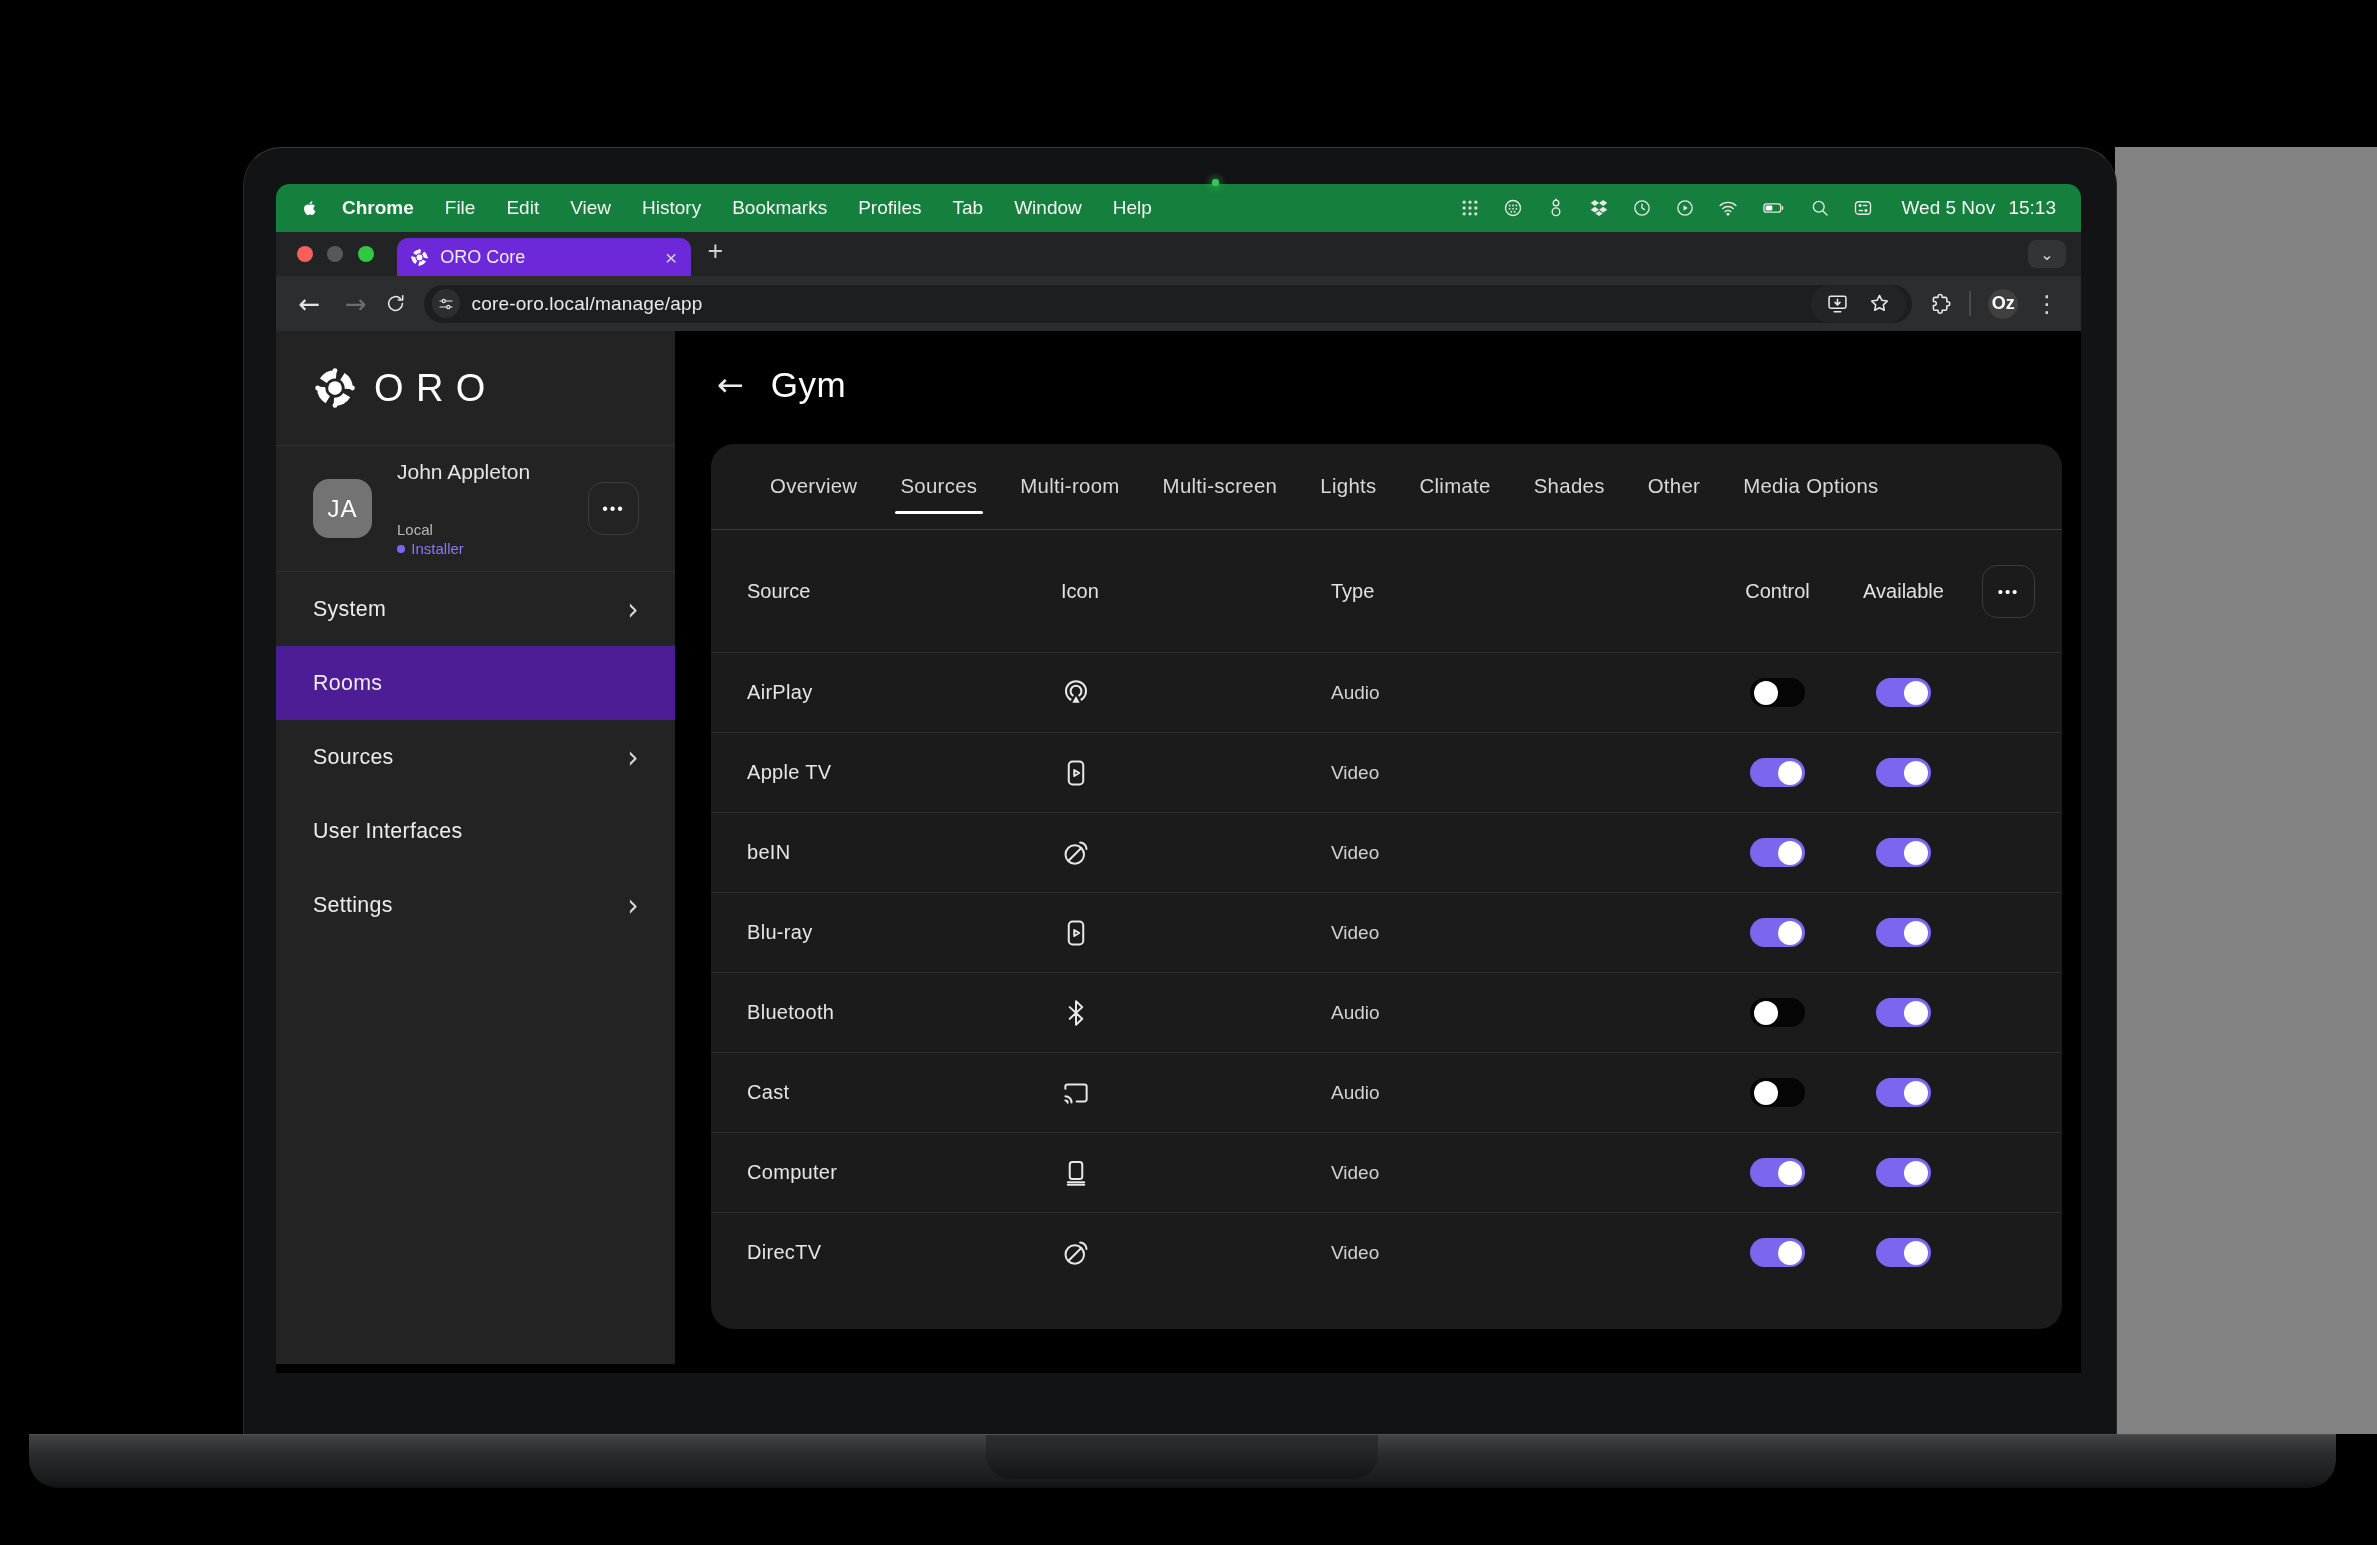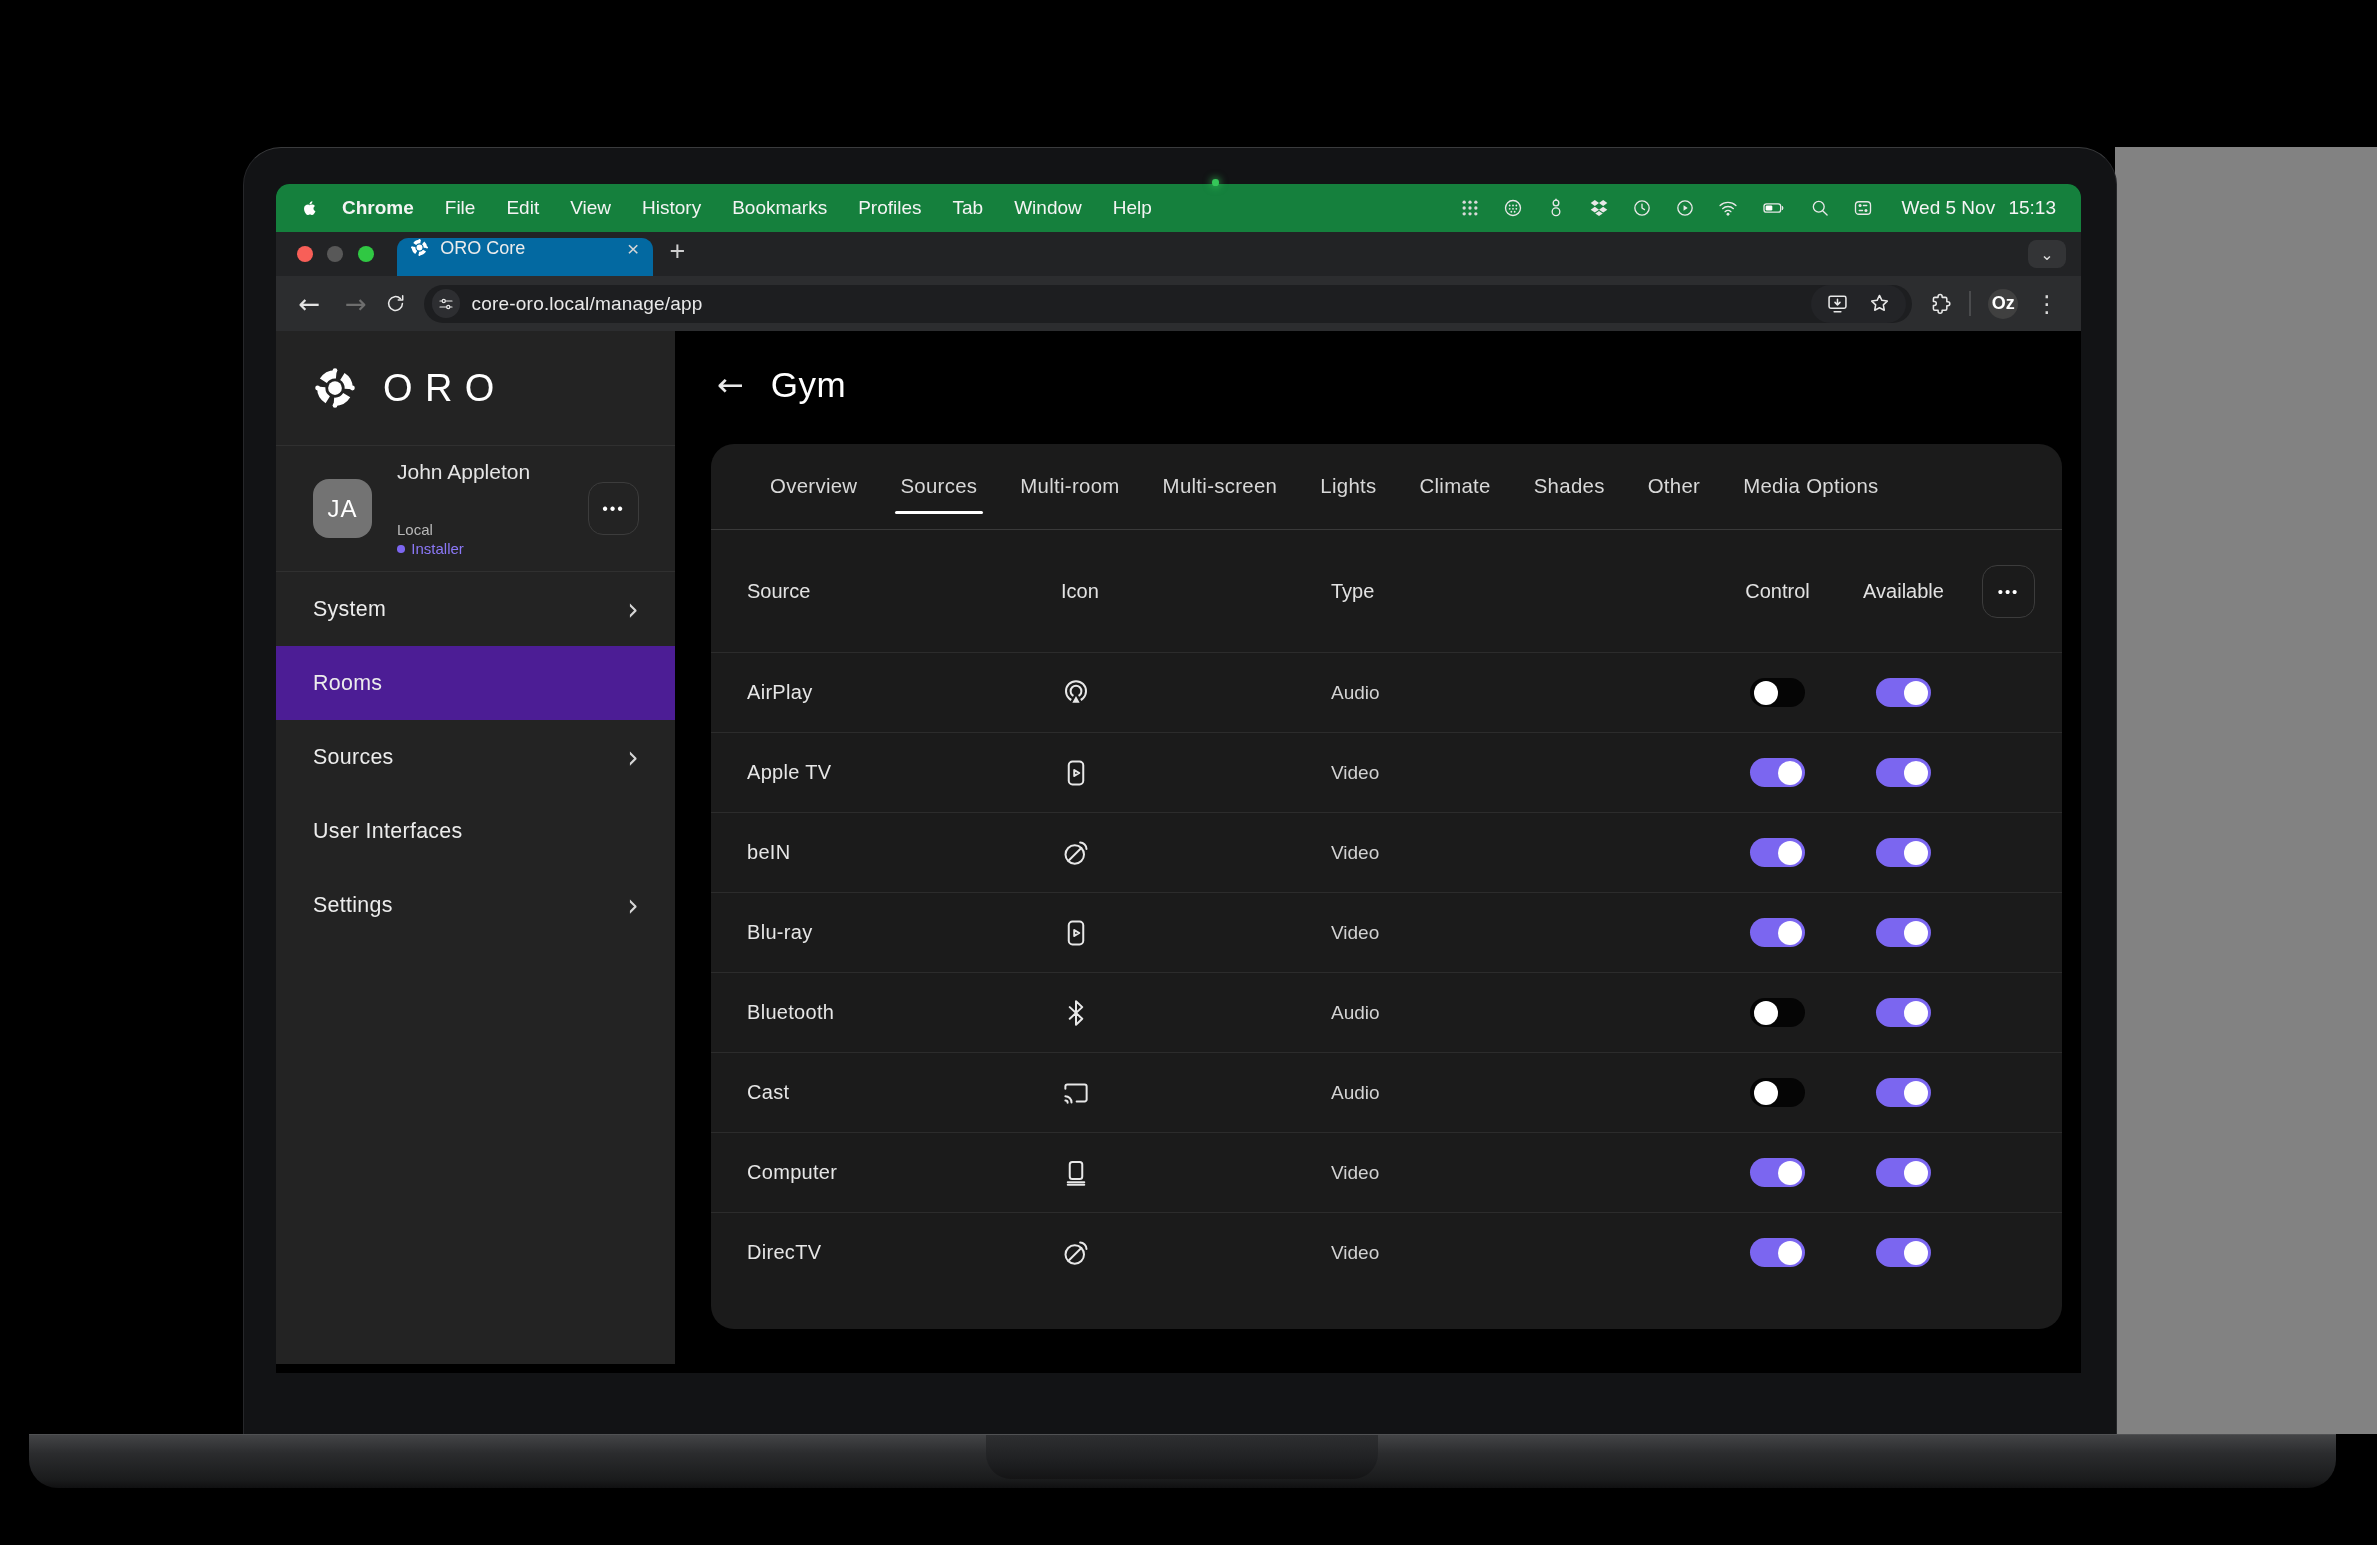--- a/index.html
+++ b/index.html
@@ -22,21 +22,21 @@
   .menu-item{cursor:default;font-weight:500;}
   .menu-item.bold{font-weight:700;}
   #menu-right{margin-left:auto;display:flex;align-items:center;gap:23px;}
   .st-icon{width:20px;height:20px;display:block;}
   #clock{display:flex;gap:13.3px;font-size:19px;font-weight:500;margin-left:5.7px;}
   
   #tabstrip{height:44px;background:#222325;display:flex;align-items:flex-end;}
   #traffic{display:flex;gap:14.3px;align-items:center;align-self:center;margin:0 23px 0 21px;}
   .light{width:16px;height:16px;border-radius:50%;}
   .light.red{background:#f85f58;}.light.gray{background:#585858;}.light.green{background:#30c843;}
-  #tab{height:38px;width:256px;background:#0369a1;border-radius:11.4px 11.4px 0 0;display:flex;padding:0 13.3px;box-sizing:border-box;color:#ececec;}
+  #tab{height:38px;width:294px;background:#6d28d9;border-radius:11.4px 11.4px 0 0;display:flex;align-items:center;padding:0 13.3px;box-sizing:border-box;color:#ececec;}
   #tab .fav{width:19px;height:19px;margin-right:11.4px;}
   #tab-title{font-size:18px;flex:1;}
   #tab-close{font-size:21px;color:#d6d6d6;line-height:1;}
   #newtab{color:#cfcfcf;font-size:27px;margin:0 0 5.7px 17px;align-self:center;}
   #strip-chevron{margin-left:auto;align-self:center;margin-right:15px;width:38px;height:28.5px;border-radius:8.6px;background:#333436;color:#d9d9d9;display:flex;align-items:center;justify-content:center;font-size:16px;}
   #toolbar{height:55px;background:#2c2d2f;display:flex;align-items:center;padding:0 15px;gap:9.5px;}
   .nav-glyph{font-size:26px;color:#e3e3e3;padding:0 7.6px;font-family:"DejaVu Sans",sans-serif;}
   .nav-glyph.dim{color:#6e6e6e;}
   .tb-icon{width:23px;height:23px;}
   #urlbar{flex:1;height:38px;background:#1d1e20;border-radius:19px;display:flex;align-items:center;padding:0 5.7px 0 7.6px;margin:0 7.6px;}
@@ -44,21 +44,21 @@
   #url-text{color:#e9e9e9;font-size:19px;letter-spacing:0.2px;}
   #action-pill{height:38px;background:#232427;border-radius:19px;display:flex;align-items:center;gap:19px;padding:0 15px;margin-left:auto;}
   #tb-sep{width:1.9px;height:25px;background:#4a4b4d;margin:0 7.6px;}
   #profile-badge{width:30px;height:30px;border-radius:50%;background:#404040;color:#fff;font-size:18px;font-weight:700;display:flex;align-items:center;justify-content:center;}
   #tb-kebab{color:#d9d9d9;font-size:23px;padding:0 7.6px;font-family:"DejaVu Sans",sans-serif;}
   
   #app{height:1042px;display:flex;background:#000;}
   #sidebar{width:399px;height:1033px;background:#232323;display:flex;flex-direction:column;color:#eee;}
   #logo-sec{height:115px;display:flex;align-items:center;padding-left:37px;border-bottom:1px solid #303030;box-sizing:border-box;}
   #logo-mark{width:44px;height:44px;}
-  #brand{font-size:38px;font-weight:500;letter-spacing:12.4px;margin-left:26px;color:#fff;}
+  #brand{font-size:38px;font-weight:500;letter-spacing:12.4px;margin-left:17px;color:#fff;}
   #user-sec{height:126px;display:flex;align-items:center;padding:0 36px 0 37px;border-bottom:1px solid #303030;box-sizing:border-box;}
   #avatar{width:59px;height:59px;border-radius:16px;background:#737373;color:#fff;font-size:24px;display:flex;align-items:center;justify-content:center;letter-spacing:1px;}
   #user-meta{margin-left:25px;display:flex;flex-direction:column;gap:2.9px;}
   #user-name{font-size:21px;color:#e5e5e5;}
   #user-loc{font-size:15px;color:#b9b9b9;margin-top:34px;}
   #user-role{font-size:15px;color:#8b78f7;display:flex;align-items:center;gap:6.7px;}
   #user-role .dot{width:7.6px;height:7.6px;border-radius:50%;background:#7c66f0;display:inline-block;}
   #user-more{margin-left:auto;width:49px;height:51px;border:1px solid #3c3c3c;border-radius:15px;color:#fff;display:flex;align-items:center;justify-content:center;font-size:16px;letter-spacing:1.9px;}
   #side-menu{display:flex;flex-direction:column;}
   .side-item{height:74px;display:flex;align-items:center;padding:0 36px 0 37px;font-size:21.4px;color:#ececec;letter-spacing:0.3px;}

